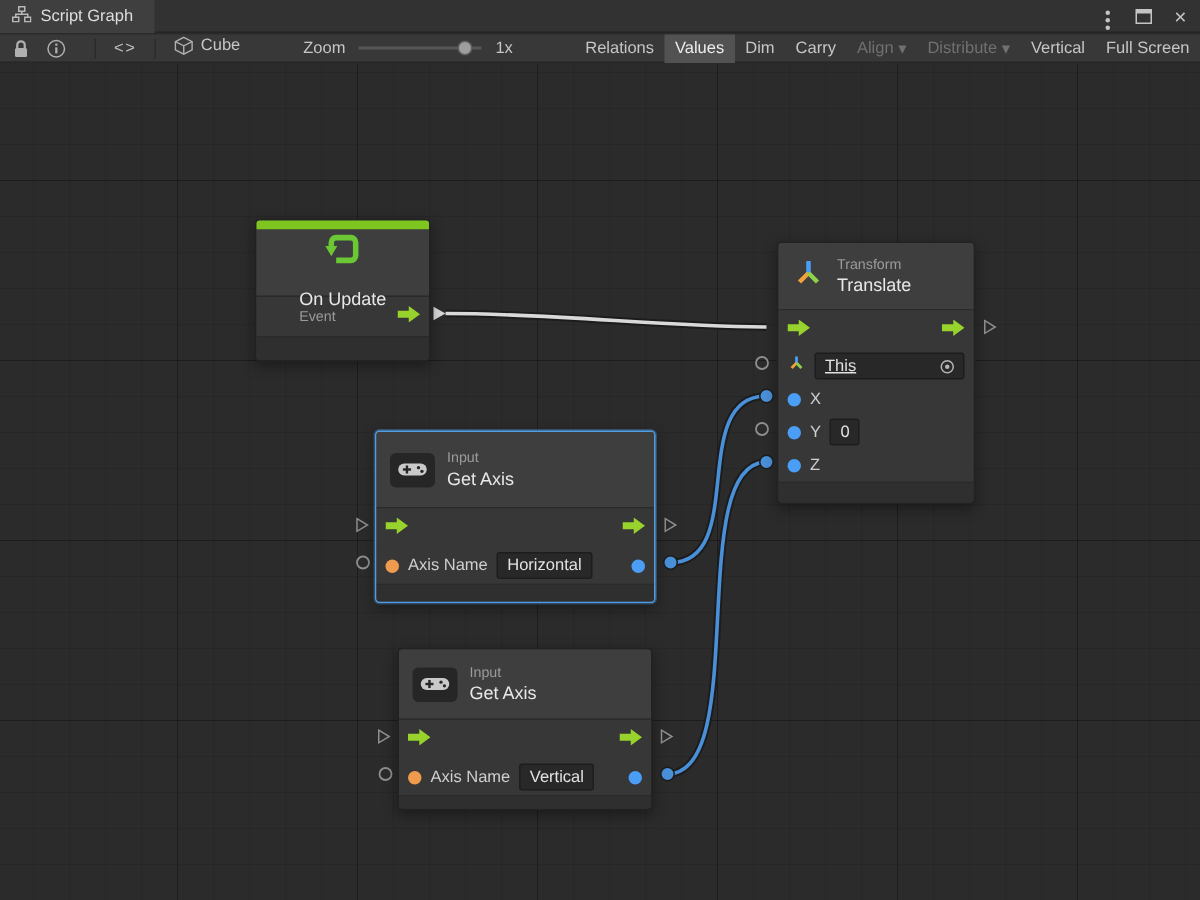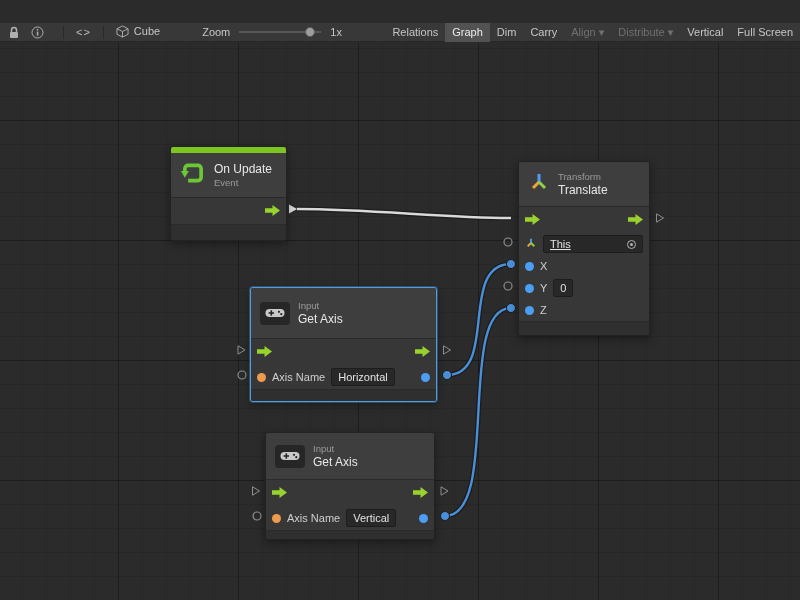--- a/index.html
+++ b/index.html
@@ -59,20 +59,40 @@
   .field { background: #282828; border: 1px solid #1d1d1d; border-radius: 2px; padding: 1px 6px; font-size: 11px; color: #e2e2e2; display: flex; align-items: center; gap: 6px; line-height: 14px; }
   .gtile { width: 30px; height: 23px; background: #262626; border-radius: 4px; display: flex; align-items: center; justify-content: center; flex: none; }
   .target { position: relative; width: 9px; height: 9px; border: 1px solid #b5b5b5; border-radius: 50%; flex: none; }
   .target::after { content: ""; position: absolute; left: 2px; top: 2px; width: 3px; height: 3px; border-radius: 50%; background: #b5b5b5; }
 </style>
 </head>
 <body>
 
 <div class="window">
 
+  <div class="titlebar">
+    <div class="tab">
+      <span>
+        <svg width="13" height="11" viewBox="0 0 13 11">
+            <g fill="none" stroke="#b8b8b8">
+              <rect x="4.5" y="0.5" width="4" height="3"></rect>
+              <rect x="0.5" y="7.5" width="4" height="3"></rect>
+              <rect x="8.5" y="7.5" width="4" height="3"></rect>
+              <path d="M6.5 3.5v2M2.5 7.5v-2h8v2"></path>
+            </g>
+          </svg>
+      </span>
+      <span>Script Graph</span>
+    </div>
+    <div class="win-controls">
+      <span><span class="kebab"></span></span>
+      <span class="maxbox"></span>
+      <span class="closex">×</span>
+    </div>
+  </div>
 
   <div class="toolbar">
     <span class="ticon">
       <svg width="12" height="13">
           <path d="M3.5 6V4a2.5 2.5 0 0 1 5 0v2" fill="none" stroke="#b0b0b0" stroke-width="1.5"></path>
           <rect x="2" y="6" width="8" height="6" rx="1" fill="#b0b0b0"></rect>
         </svg>
     </span>
     <span class="ticon">
       <svg width="13" height="13">
@@ -97,21 +117,21 @@
     <span class="slider">
       <span class="track"></span>
       <span class="handle"></span>
     </span>
     <span>1x</span>
     <div class="tb-right">
       <span class="tbtn">
           <span>Relations</span>
         </span>
       <span class="tbtn active">
-          <span>Graph</span>
+          <span>Values</span>
         </span>
       <span class="tbtn">
           <span>Dim</span>
         </span>
       <span class="tbtn">
           <span>Carry</span>
         </span>
       <span class="tbtn disabled">
           <span>Align</span>
           <span>▾</span>
@@ -156,21 +176,21 @@
       <circle cx="257" cy="473" r="4" fill="none" stroke="#8f8f8f" stroke-width="1.2"></circle>
 
       <circle cx="447" cy="332" r="4.5" fill="#4a90d9" stroke="#1c1c1c"></circle>
       <circle cx="511" cy="221" r="4.5" fill="#4a90d9" stroke="#1c1c1c"></circle>
       <circle cx="445" cy="473" r="4.5" fill="#4a90d9" stroke="#1c1c1c"></circle>
       <circle cx="511" cy="265" r="4.5" fill="#4a90d9" stroke="#1c1c1c"></circle>
     </svg>
 
     <div class="node" style="left:170px; top:103px; width:117px;">
       <div class="accent"></div>
-      <div class="nhead" style="height:44px;">
+      <div class="nhead" style="height:44px;flex-direction:column;">
         <span>
           <svg width="26" height="26" viewBox="0 0 24 24">
             <path d="M7.5 19 H16.5 A3 3 0 0 0 19.5 16 V8 A3 3 0 0 0 16.5 5 H7.5 A3 3 0 0 0 4.5 8 V11" fill="none" stroke="#6cc735" stroke-width="3.4"></path>
             <path d="M0.8 10.2 H8.2 L4.5 16.4 z" fill="#6cc735"></path>
           </svg>
         </span>
         <span class="htext">
           <span class="tbig">On Update</span>
           <span class="tsmall">Event</span>
         </span>

